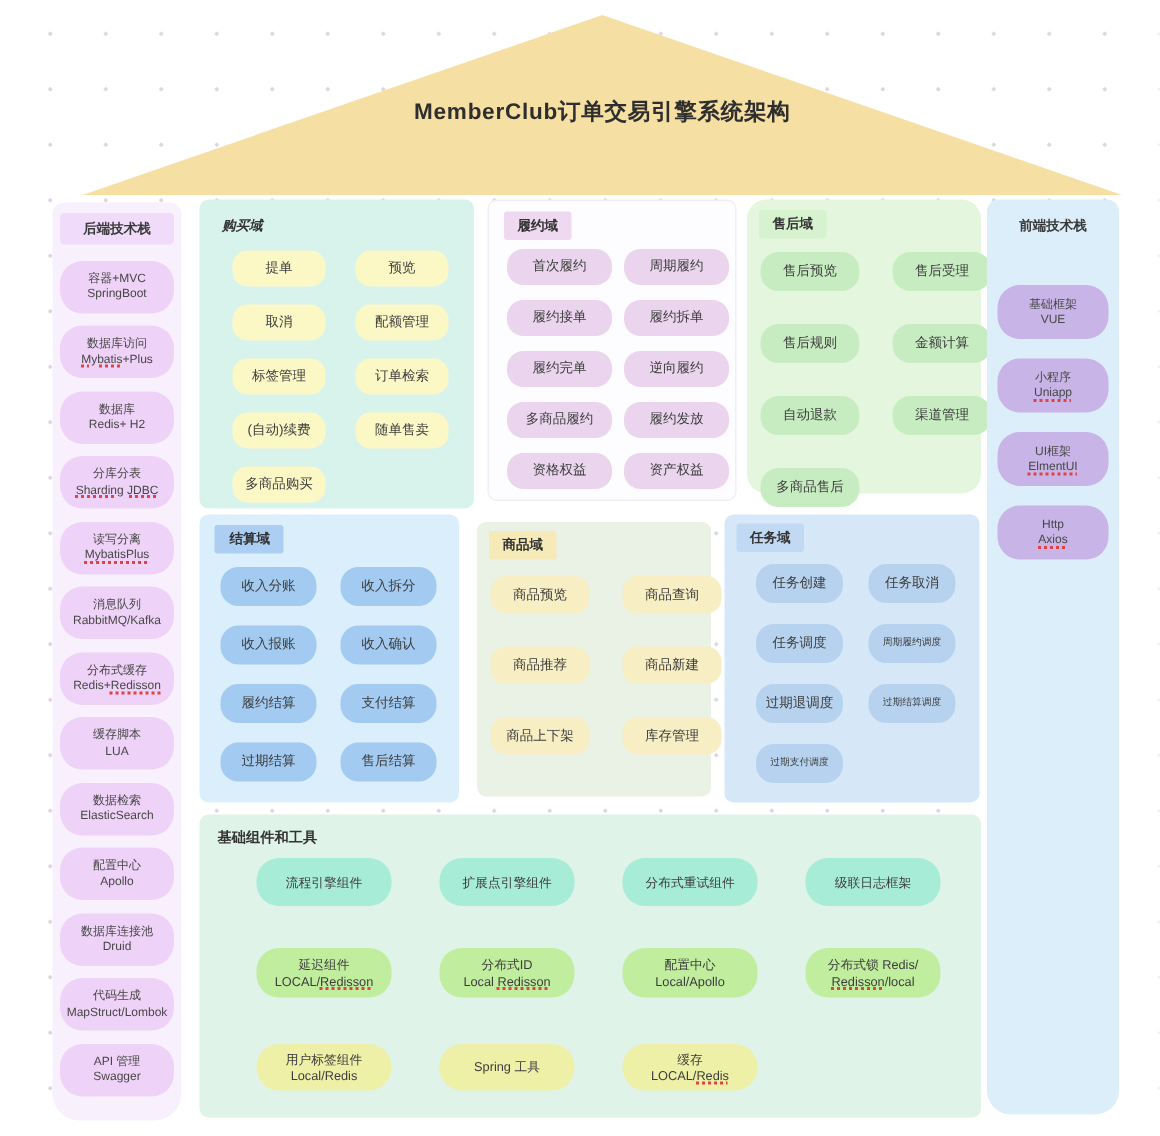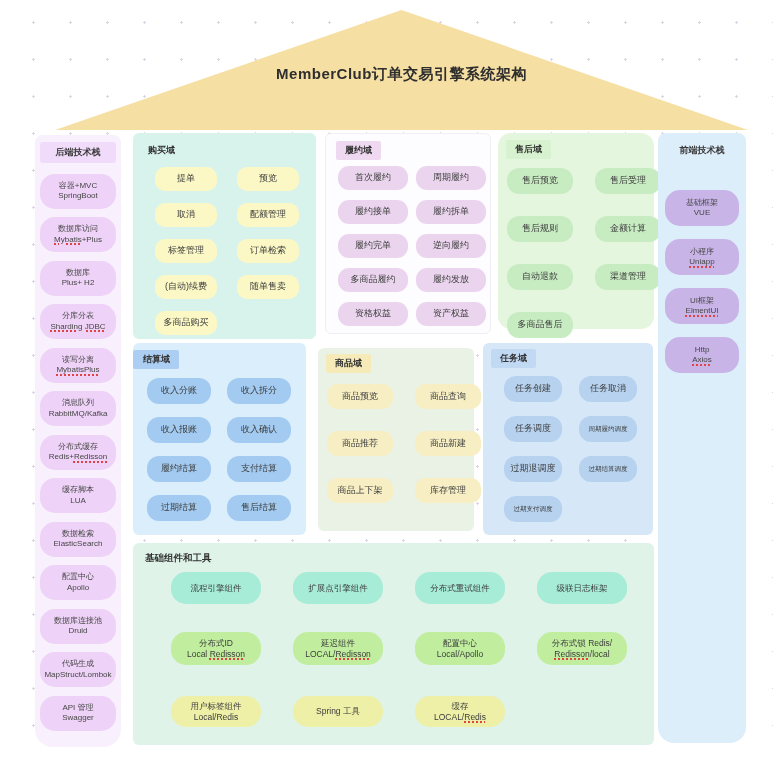--- a/index.html
+++ b/index.html
@@ -39,36 +39,36 @@
   
   .domain-label { display:inline-block; font-size:9px; font-weight:bold; color:#333; padding:3px 9px; border-radius:2px; vertical-align:top; }
   .grid { display:grid; }
   .box {
     border-radius:10px; min-height:24px; padding:2px 1px;
     display:flex; flex-direction:column; align-items:center; justify-content:center;
     font-size:9px; color:#3c3c3c; text-align:center; line-height:1.25; box-sizing:border-box;
   }
 
   .purchase { left:133px; top:133px; width:183px; height:206px; background:#d8f3ec; }
-  .purchase .domain-label { margin:8px 0 0 6px; background:transparent; }
+  .purchase .domain-label { margin:8px 0 0 6px; background:transparent;font-style:italic; }
   .purchase .grid { grid-template-columns:62px 62px; column-gap:20px; row-gap:12px; margin:7px 0 0 22px; }
   .yellow-box { background:#fbf8c6; }
 
   .fulfillment { left:325px; top:133px; width:166px; height:201px; background:#fdfdff; border:1px solid #f1eef7; box-sizing:border-box; }
   .fulfillment .domain-label { margin:7px 0 0 10px; background:#eed9f1; }
   .fulfillment .grid { grid-template-columns:70px 70px; column-gap:8px; row-gap:10px; margin:6px 0 0 12px; }
   .pink-box { background:#ebd5ee; border-radius:11px; }
 
   .aftersale { left:498px; top:133px; width:156px; height:196px; background:#e4f7de;border-radius:13px; }
   .aftersale .domain-label { margin:7px 0 0 8px; background:#d7f2ce; }
   .aftersale .grid { grid-template-columns:66px 66px; column-gap:9px; row-gap:15px; margin:9px 0 0 9px;gap:22px; }
   .green-box { background:#c8ecc2; border-radius:12px; min-height:26px; }
 
   .settlement { left:133px; top:343px; width:173px; height:192px; background:#dbeefc; }
-  .settlement .domain-label { margin:7px 0 0 0; background:#abcef2;padding-left:10px; }
+  .settlement .domain-label { margin:7px 0 0 10px; background:#abcef2;padding-left:10px; }
   .settlement .grid { grid-template-columns:64px 64px; column-gap:16px; row-gap:13px; margin:9px 0 0 14px; }
   .blue-box { background:#a3caf0; border-radius:12px; min-height:26px; }
 
   .product { left:318px; top:348px; width:156px; height:183px; background:#eaf2e6; }
   .product .domain-label { margin:6px 0 0 8px; background:#f5eab8; }
   .product .grid { grid-template-columns:66px 66px; column-gap:10px; row-gap:23px; margin:11px 0 0 9px;gap:22px; }
   .sand-box { background:#f7eec4; border-radius:10px; min-height:25px; }
 
   .task { left:483px; top:343px; width:170px; height:192px; background:#d6e8f8; }
   .task .domain-label { margin:6px 0 0 8px; background:#c2d9f3; }
@@ -106,21 +106,21 @@
         <div class="tech-box purple-box">
           <div>容器+MVC</div>
           <div>SpringBoot</div>
         </div>
         <div class="tech-box purple-box">
           <div>数据库访问</div>
           <div><span class="misspell">Mybatis</span>+Plus</div>
         </div>
         <div class="tech-box purple-box">
           <div>数据库</div>
-          <div>Plus+ H2</div>
+          <div>Redis+ H2</div>
         </div>
         <div class="tech-box purple-box">
           <div>分库分表</div>
           <div><span class="misspell">Sharding JDBC</span></div>
         </div>
         <div class="tech-box purple-box">
           <div>读写分离</div>
           <div><span class="misspell">MybatisPlus</span></div>
         </div>
         <div class="tech-box purple-box">
@@ -250,26 +250,26 @@
   <section class="panel tools">
     <div class="domain-label">基础组件和工具</div>
     <div class="grid row1">
         <div class="box teal-box">流程引擎组件</div>
         <div class="box teal-box">扩展点引擎组件</div>
         <div class="box teal-box">分布式重试组件</div>
         <div class="box teal-box">级联日志框架</div>
       </div>
     <div class="grid row2">
         <div class="box lime-box">
+          <div>延迟组件</div>
+          <div>LOCAL/<span class="misspell">Redisson</span></div>
+        </div>
+        <div class="box lime-box">
           <div>分布式ID</div>
           <div>Local <span class="misspell">Redisson</span></div>
-        </div>
-        <div class="box lime-box">
-          <div>延迟组件</div>
-          <div>LOCAL/<span class="misspell">Redisson</span></div>
         </div>
         <div class="box lime-box">
           <div>配置中心</div>
           <div>Local/Apollo</div>
         </div>
         <div class="box lime-box">
           <div>分布式锁 Redis/</div>
           <div><span class="misspell">Redisson</span>/local</div>
         </div>
       </div>

